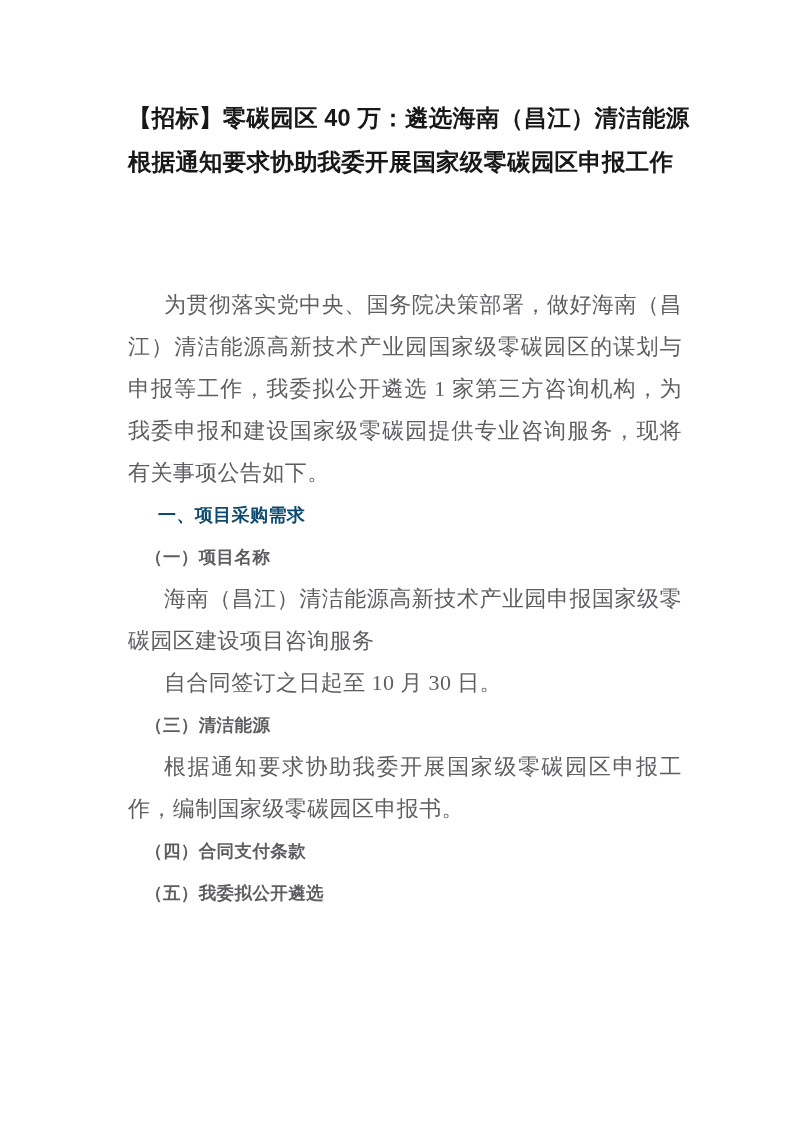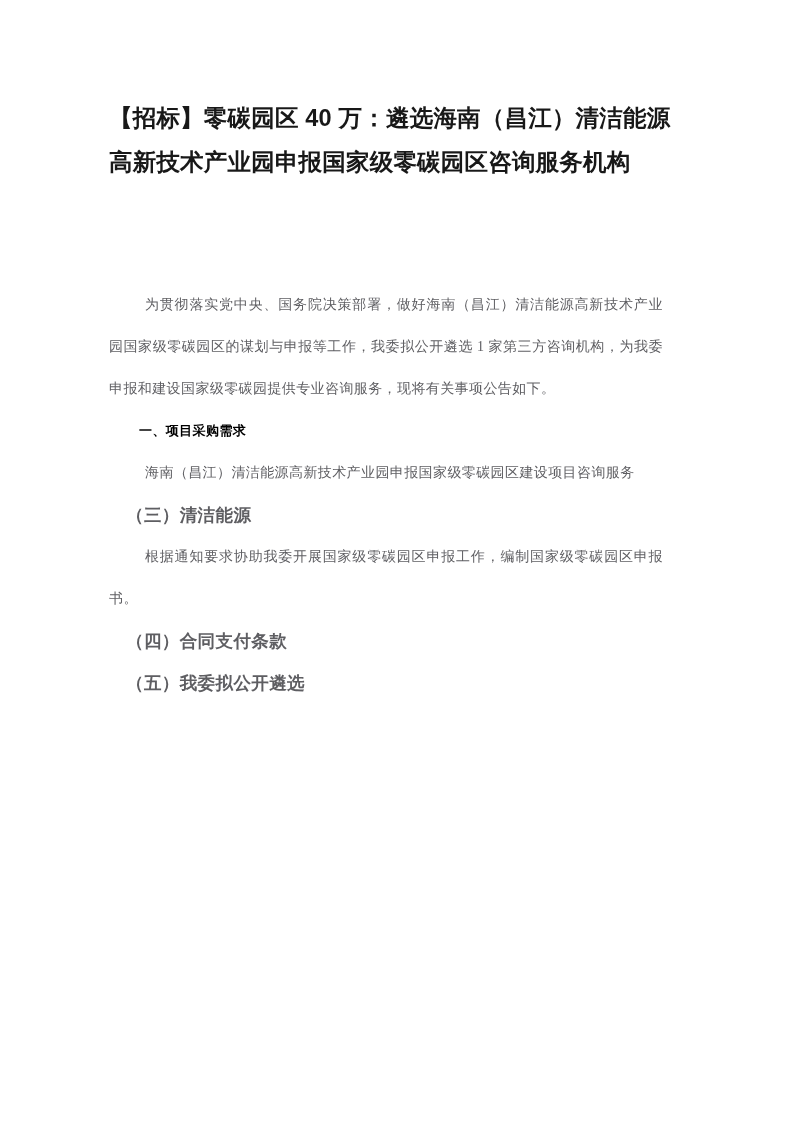--- a/index.html
+++ b/index.html
@@ -14,21 +14,21 @@
     height: 1122px;
     background: #ffffff;
     margin: 0 auto;
     overflow: hidden;
     box-sizing: border-box;
   }
 
   
   .content {
     position: absolute;
-    left: 109px;
+    left: 128px;
     top: 96px;
     width: 554px;
   }
 
   
   .doc-title {
     font-family: "Liberation Sans", "DejaVu Sans", sans-serif;
     font-weight: bold;
     font-size: 23.5px;
     line-height: 44px;
@@ -40,40 +40,40 @@
   }
 
   
   .title-gap {
     height: 100px;
   }
 
   
   .para {
     font-family: "Liberation Serif", "DejaVu Serif", serif;
-    font-size: 14px;
+    font-size: 22px;
     line-height: 42px;
     color: #5e5e62;
     margin: 0;
     text-align: justify;
     text-justify: inter-ideograph;
     letter-spacing: 0.4px;
   }
 
   .para.indent {
     text-indent: 36px;
   }
 
   
   .h-level1 {
     font-family: "Liberation Sans", "DejaVu Sans", sans-serif;
     font-weight: bold;
-    font-size: 13px;
+    font-size: 18px;
     line-height: 42px;
-    color: #000000;
+    color: #0c4a6e;
     margin: 0;
     text-indent: 30px;
     letter-spacing: 0.4px;
   }
 
   
   .h-level2 {
     font-family: "Liberation Serif", "DejaVu Serif", serif;
     font-size: 17.5px;
     line-height: 42px;
@@ -85,31 +85,33 @@
 </style>
 </head>
 <body>
 
 <div class="page">
 
   <div class="content">
 
     <div>
       <div class="doc-title">【招标】零碳园区 40 万：遴选海南（昌江）清洁能源</div>
-      <div class="doc-title">高新技术产业园申报国家级零碳园区咨询服务机构</div>
+      <div class="doc-title">根据通知要求协助我委开展国家级零碳园区申报工作</div>
     </div>
 
     <div class="title-gap"></div>
 
     <p class="para indent">为贯彻落实党中央、国务院决策部署，做好海南（昌江）清洁能源高新技术产业园国家级零碳园区的谋划与申报等工作，我委拟公开遴选 1 家第三方咨询机构，为我委申报和建设国家级零碳园提供专业咨询服务，现将有关事项公告如下。</p>
 
     <h2 class="h-level1">一、项目采购需求</h2>
 
+    <h3 class="h-level2">（一）项目名称</h3>
     <p class="para indent">海南（昌江）清洁能源高新技术产业园申报国家级零碳园区建设项目咨询服务</p>
 
+    <p class="para indent">自合同签订之日起至 10 月 30 日。</p>
 
     <h3 class="h-level2">（三）清洁能源</h3>
     <p class="para indent">根据通知要求协助我委开展国家级零碳园区申报工作，编制国家级零碳园区申报书。</p>
 
     <h3 class="h-level2">（四）合同支付条款</h3>
 
     <h3 class="h-level2">（五）我委拟公开遴选</h3>
 
   </div>
 </div>

